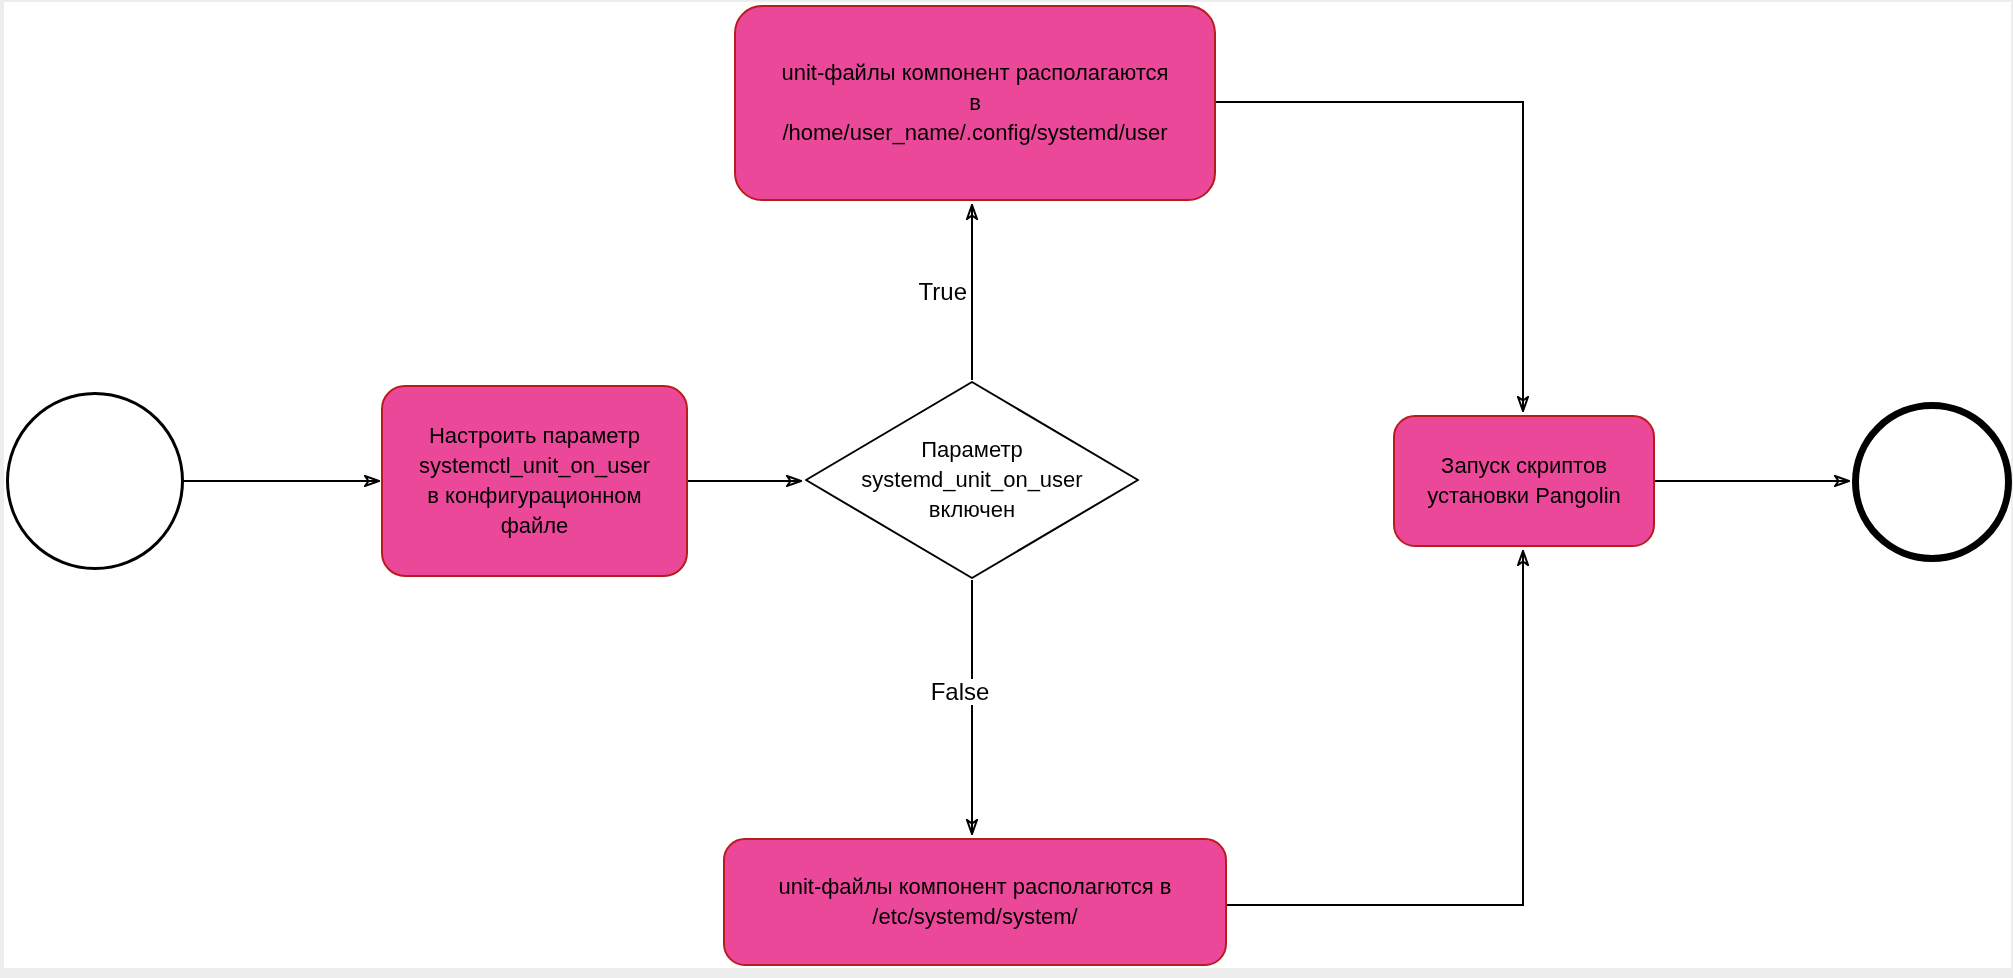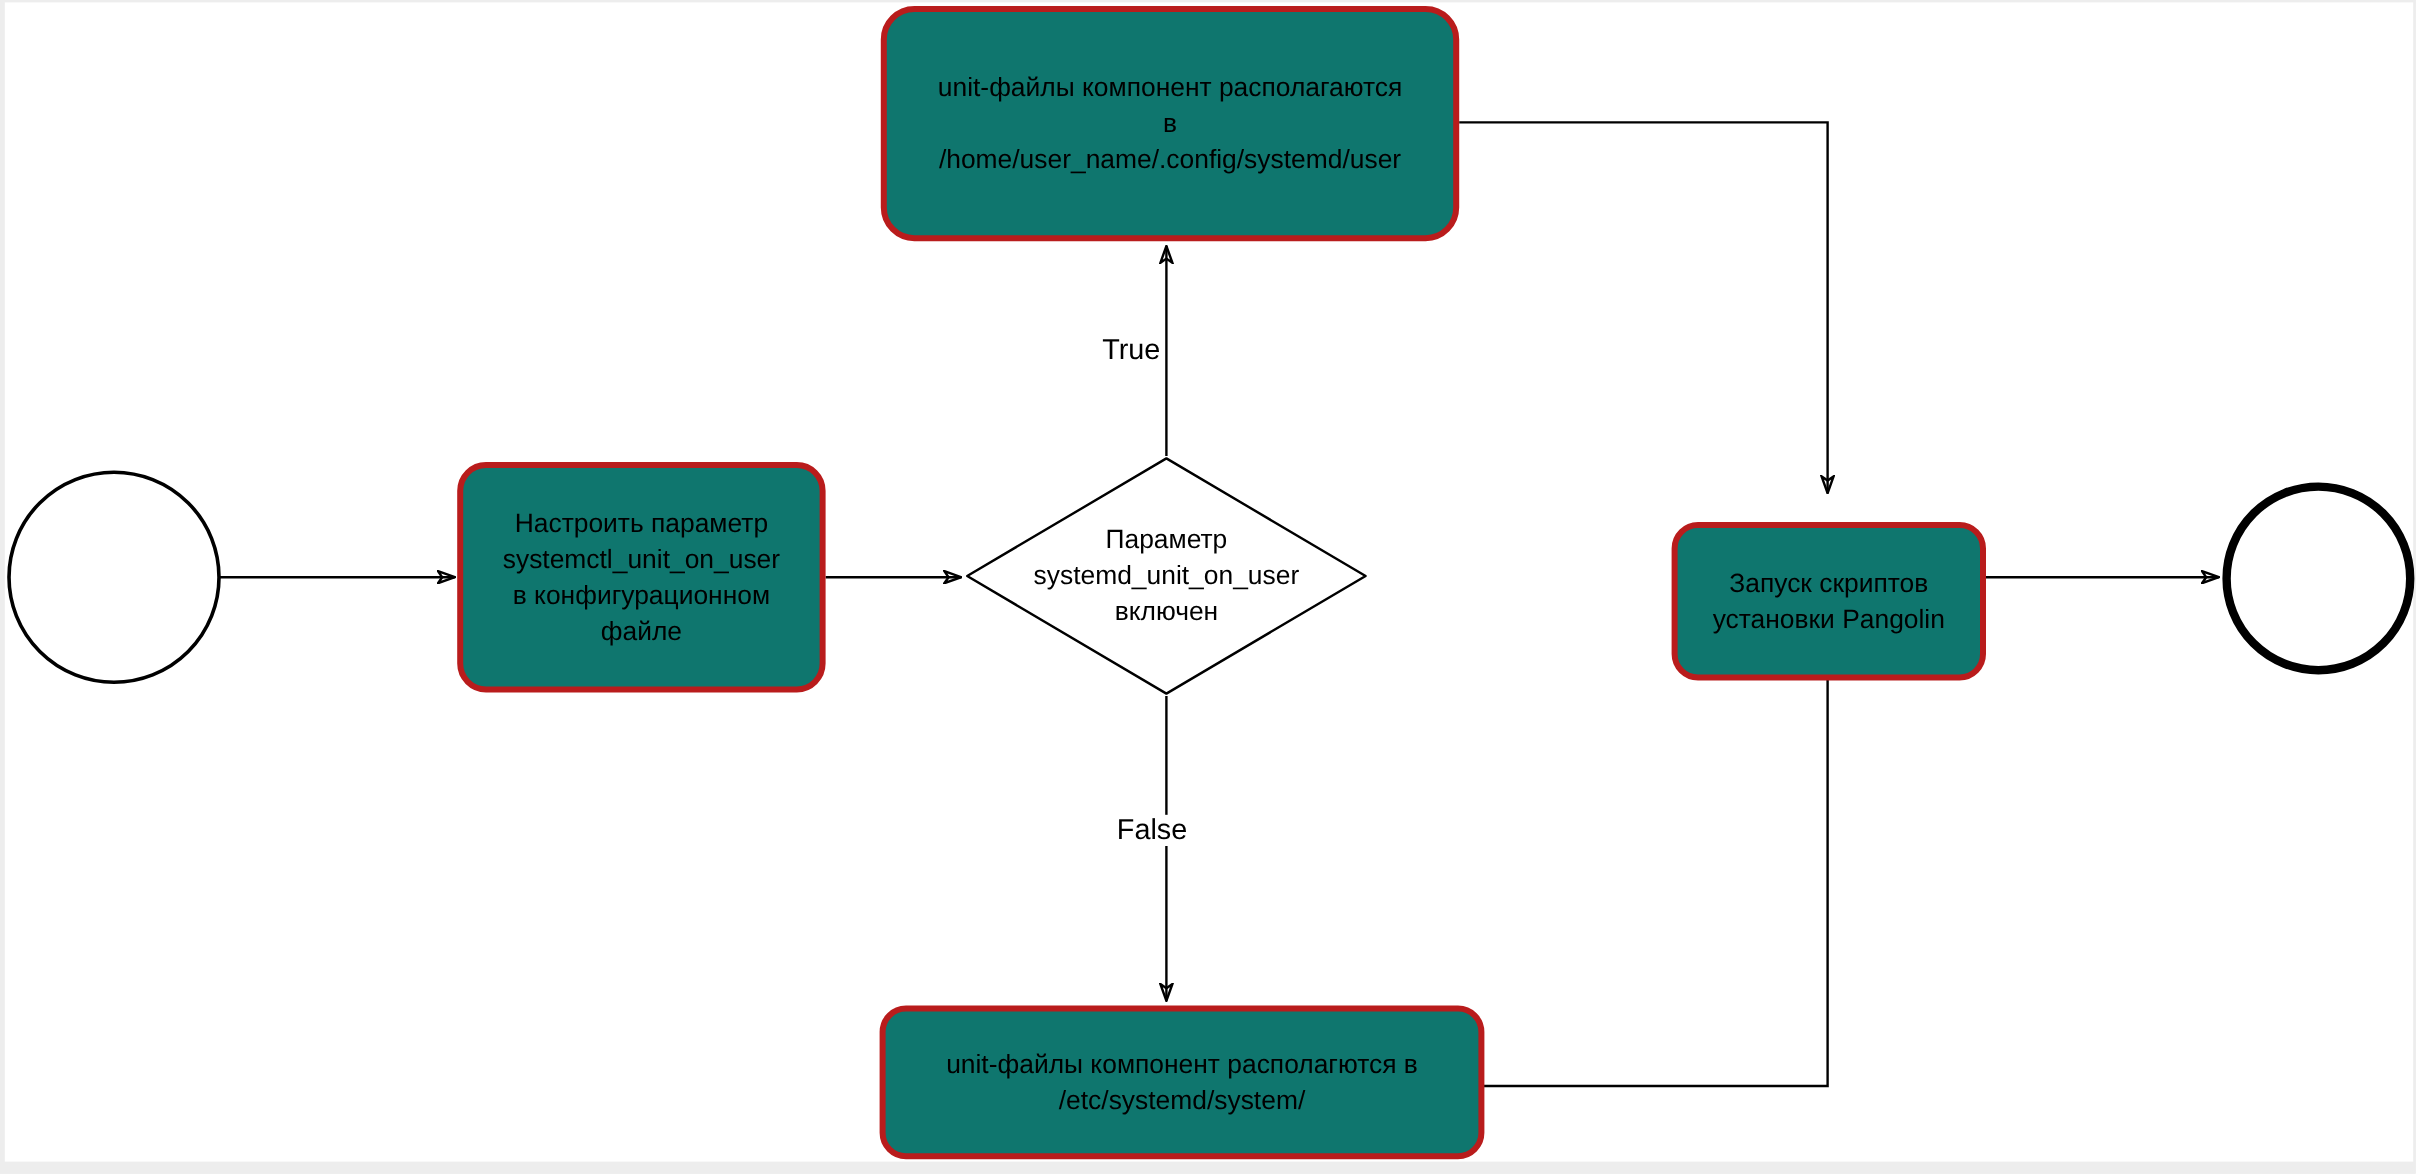--- a/index.html
+++ b/index.html
@@ -38,35 +38,35 @@
   .node {
     position: absolute;
     box-sizing: border-box;
     display: flex;
     align-items: center;
     justify-content: center;
     color: #000000;
     text-align: center;
   }
   .rounded-box {
-    background: #0f766e;
-    border: 5px solid #b91c1c;
+    background: #ec4899;
+    border: 2px solid #b91c1c;
   }
   .node-label {
     white-space: pre-line;
     text-align: center;
     font-size: 22px;
     line-height: 30px;
     color: #000000;
     padding: 0 6px;
   }
   .node-config      { left: 381px;  top: 385px; width: 307px; height: 192px; border-radius: 24px; }
   .node-user-unit   { left: 734px;  top: 5px;   width: 482px; height: 196px; border-radius: 28px; }
-  .node-system-unit { left: 723px;  top: 838px; width: 504px; height: 128px; border-radius: 22px; margin-left: 10px; }
-  .node-run         { left: 1393px; top: 415px; width: 262px; height: 132px; border-radius: 22px; margin-top: 20px; }
+  .node-system-unit { left: 723px;  top: 838px; width: 504px; height: 128px; border-radius: 22px; }
+  .node-run         { left: 1393px; top: 415px; width: 262px; height: 132px; border-radius: 22px; }
   .node-diamond {
     left: 804px; top: 380px; width: 336px; height: 200px;
     background: transparent;
   }
   .node-diamond svg {
     position: absolute;
     left: 0; top: 0;
   }
   .node-diamond .node-label {
     position: relative;

